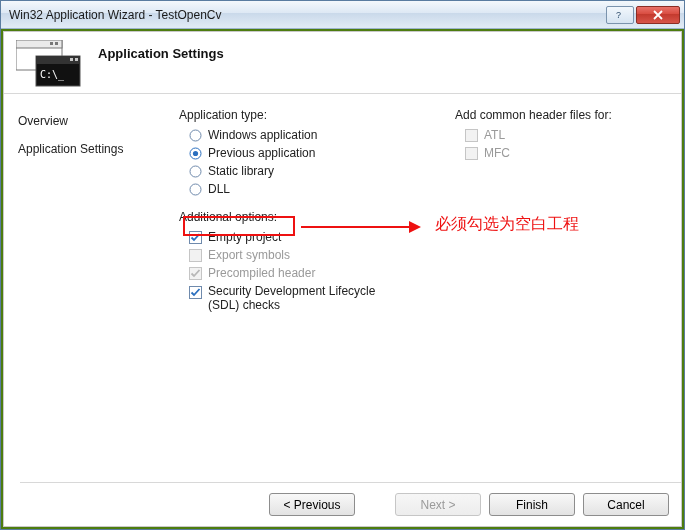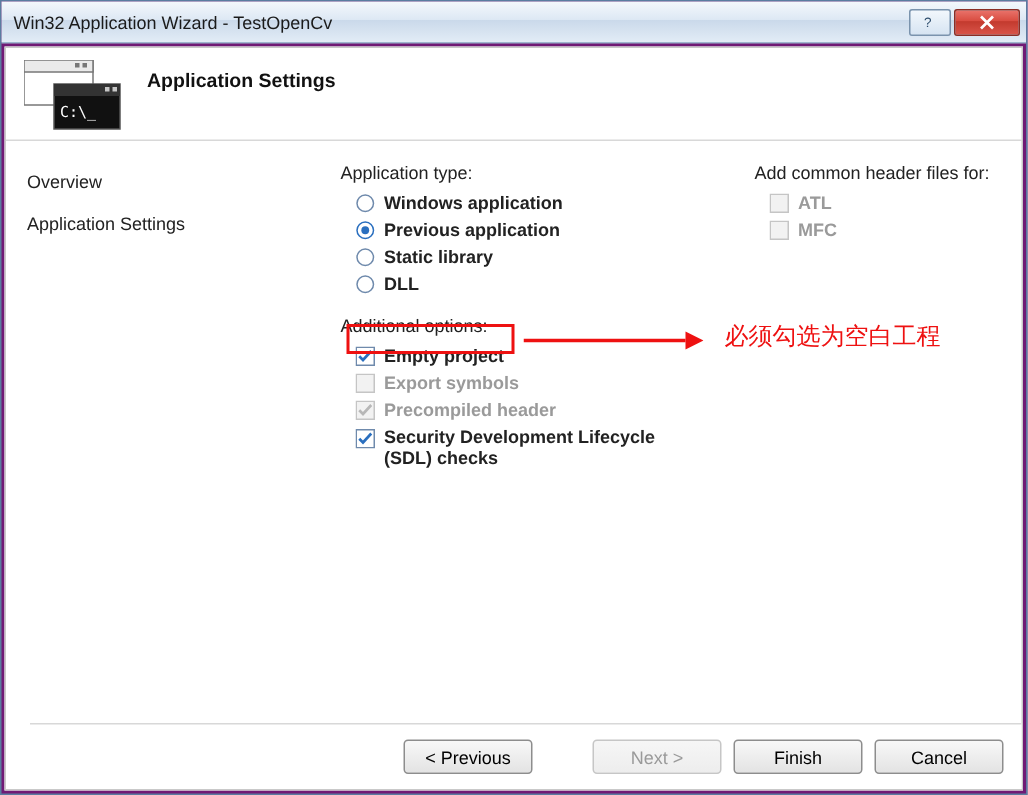--- a/index.html
+++ b/index.html
@@ -9,21 +9,21 @@
     font-size: 12px;
     background: #fff;
     width: 685px;
     height: 530px;
     overflow: hidden;
   }
   .window {
     width: 685px;
     height: 530px;
     border: 1px solid #5a7ca0;
-    background: #701a75;
+    background: #4d7c0f;
     position: relative;
   }
   .titlebar {
     height: 28px;
     background: linear-gradient(to bottom, #f4f8fc 0%, #dde8f4 45%, #cad9ea 46%, #e2ecf6 100%);
     border-bottom: 1px solid #9db5cd;
     display: flex;
     align-items: center;
     padding: 0 4px 0 8px;
     color: #1a1a1a;
@@ -63,21 +63,21 @@
   }
   .page-title {
     font-weight: bold;
     font-size: 13px;
     margin-top: 6px;
     color: #111;
   }
   .main {
     display: flex;
     position: absolute;
-    top: 62px; left:0; right:0; bottom: 44px; gap: 48px;
+    top: 62px; left:0; right:0; bottom: 44px;
   }
   .sidebar {
     width: 175px;
     padding: 16px 14px;
   }
   .sidebar-item {
     padding: 4px 0;
     color: #222;
     cursor: pointer;
   }
@@ -89,21 +89,20 @@
     gap: 36px;
     position: relative;
   }
   .col { }
   .section-label { margin-bottom: 4px; color:#222; }
   .opt-row {
     display: flex; align-items: center;
     gap: 6px;
     padding: 2px 0 2px 10px;
     color: #222;
-    font-weight: bold;
   }
   .opt-row.disabled { color: #9a9a9a; }
   .radio, .check {
     width: 13px; height: 13px;
     flex: 0 0 13px;
   }
   .highlight-box {
     position: absolute;
     border: 2px solid #e11;
     pointer-events: none;

